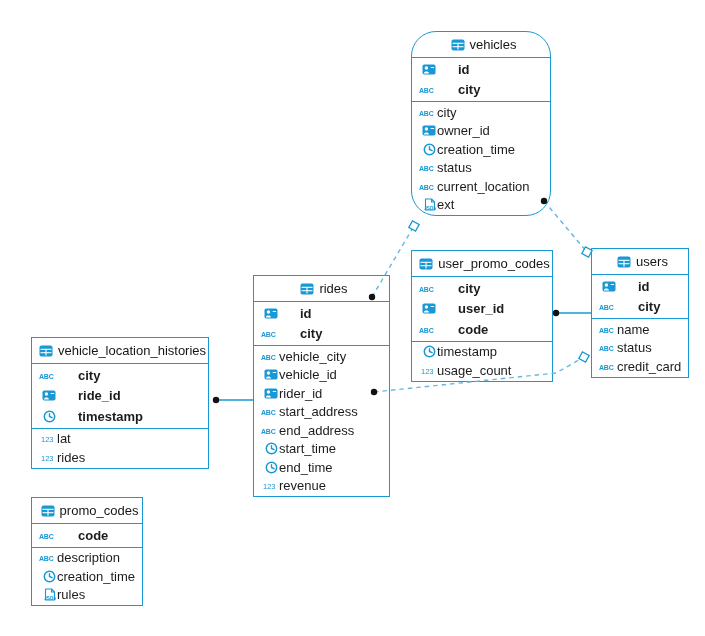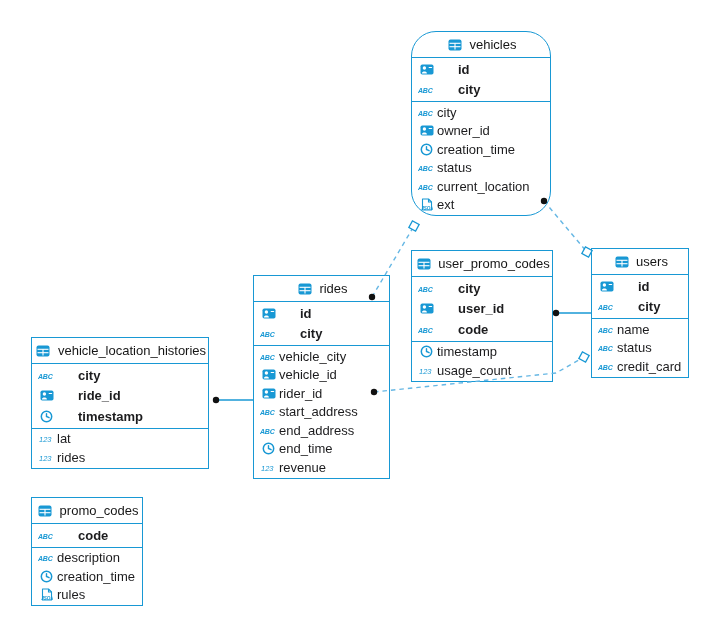--- a/index.html
+++ b/index.html
@@ -19,21 +19,21 @@
     height:25px;border-bottom:1.5px solid var(--accent);
     font-size:13px;color:#161616;
   }
   .section{padding:1px 0;}
   .section.pk{border-bottom:1.5px solid var(--accent);}
   .row{
     display:flex;align-items:center;height:18.5px;padding:0 5px;
     font-size:13px;color:#1c1c1e;white-space:nowrap;
   }
   .section.pk .row{height:20.5px;font-weight:bold;gap:21px;}
-  .cell-icon{width:19px;flex:0 0 19px;display:inline-flex;align-items:center;justify-content:center;font-style:italic;}
+  .cell-icon{width:19px;flex:0 0 19px;display:inline-flex;align-items:center;justify-content:flex-end;}
   .cell-label{margin-left:1px;}
 </style>
 </head>
 <body>
 
 <div class="canvas">
   <div class="tables-layer">
       <div class="table-box" style="left: 411px; top: 31px; width: 140px; border-radius: 25px;">
         <div class="table-header">
           <span class="cell-icon">
@@ -317,20 +317,29 @@
             </span>
             <span class="cell-label">start_address</span>
           </div>
           <div class="row">
             <span class="cell-icon">
               <svg width="17" height="9" viewBox="0 0 17 9">
                 <text x="0" y="7.5" font-family="Liberation Sans, sans-serif" font-size="7" font-weight="bold" letter-spacing="-0.2" fill="#1898d4">ABC</text>
               </svg>
             </span>
             <span class="cell-label">end_address</span>
+          </div>
+          <div class="row">
+            <span class="cell-icon">
+              <svg width="13" height="13" viewBox="0 0 13 13">
+                <circle cx="6.5" cy="6.5" r="5.2" fill="none" stroke="#1898d4" stroke-width="1.5"></circle>
+                <path d="M6.5 3.6 V6.5 L9.1 7.7" fill="none" stroke="#1898d4" stroke-width="1.4" stroke-linecap="round"></path>
+              </svg>
+            </span>
+            <span class="cell-label">start_time</span>
           </div>
           <div class="row">
             <span class="cell-icon">
               <svg width="13" height="13" viewBox="0 0 13 13">
                 <circle cx="6.5" cy="6.5" r="5.2" fill="none" stroke="#1898d4" stroke-width="1.5"></circle>
                 <path d="M6.5 3.6 V6.5 L9.1 7.7" fill="none" stroke="#1898d4" stroke-width="1.4" stroke-linecap="round"></path>
               </svg>
             </span>
             <span class="cell-label">end_time</span>
           </div>

